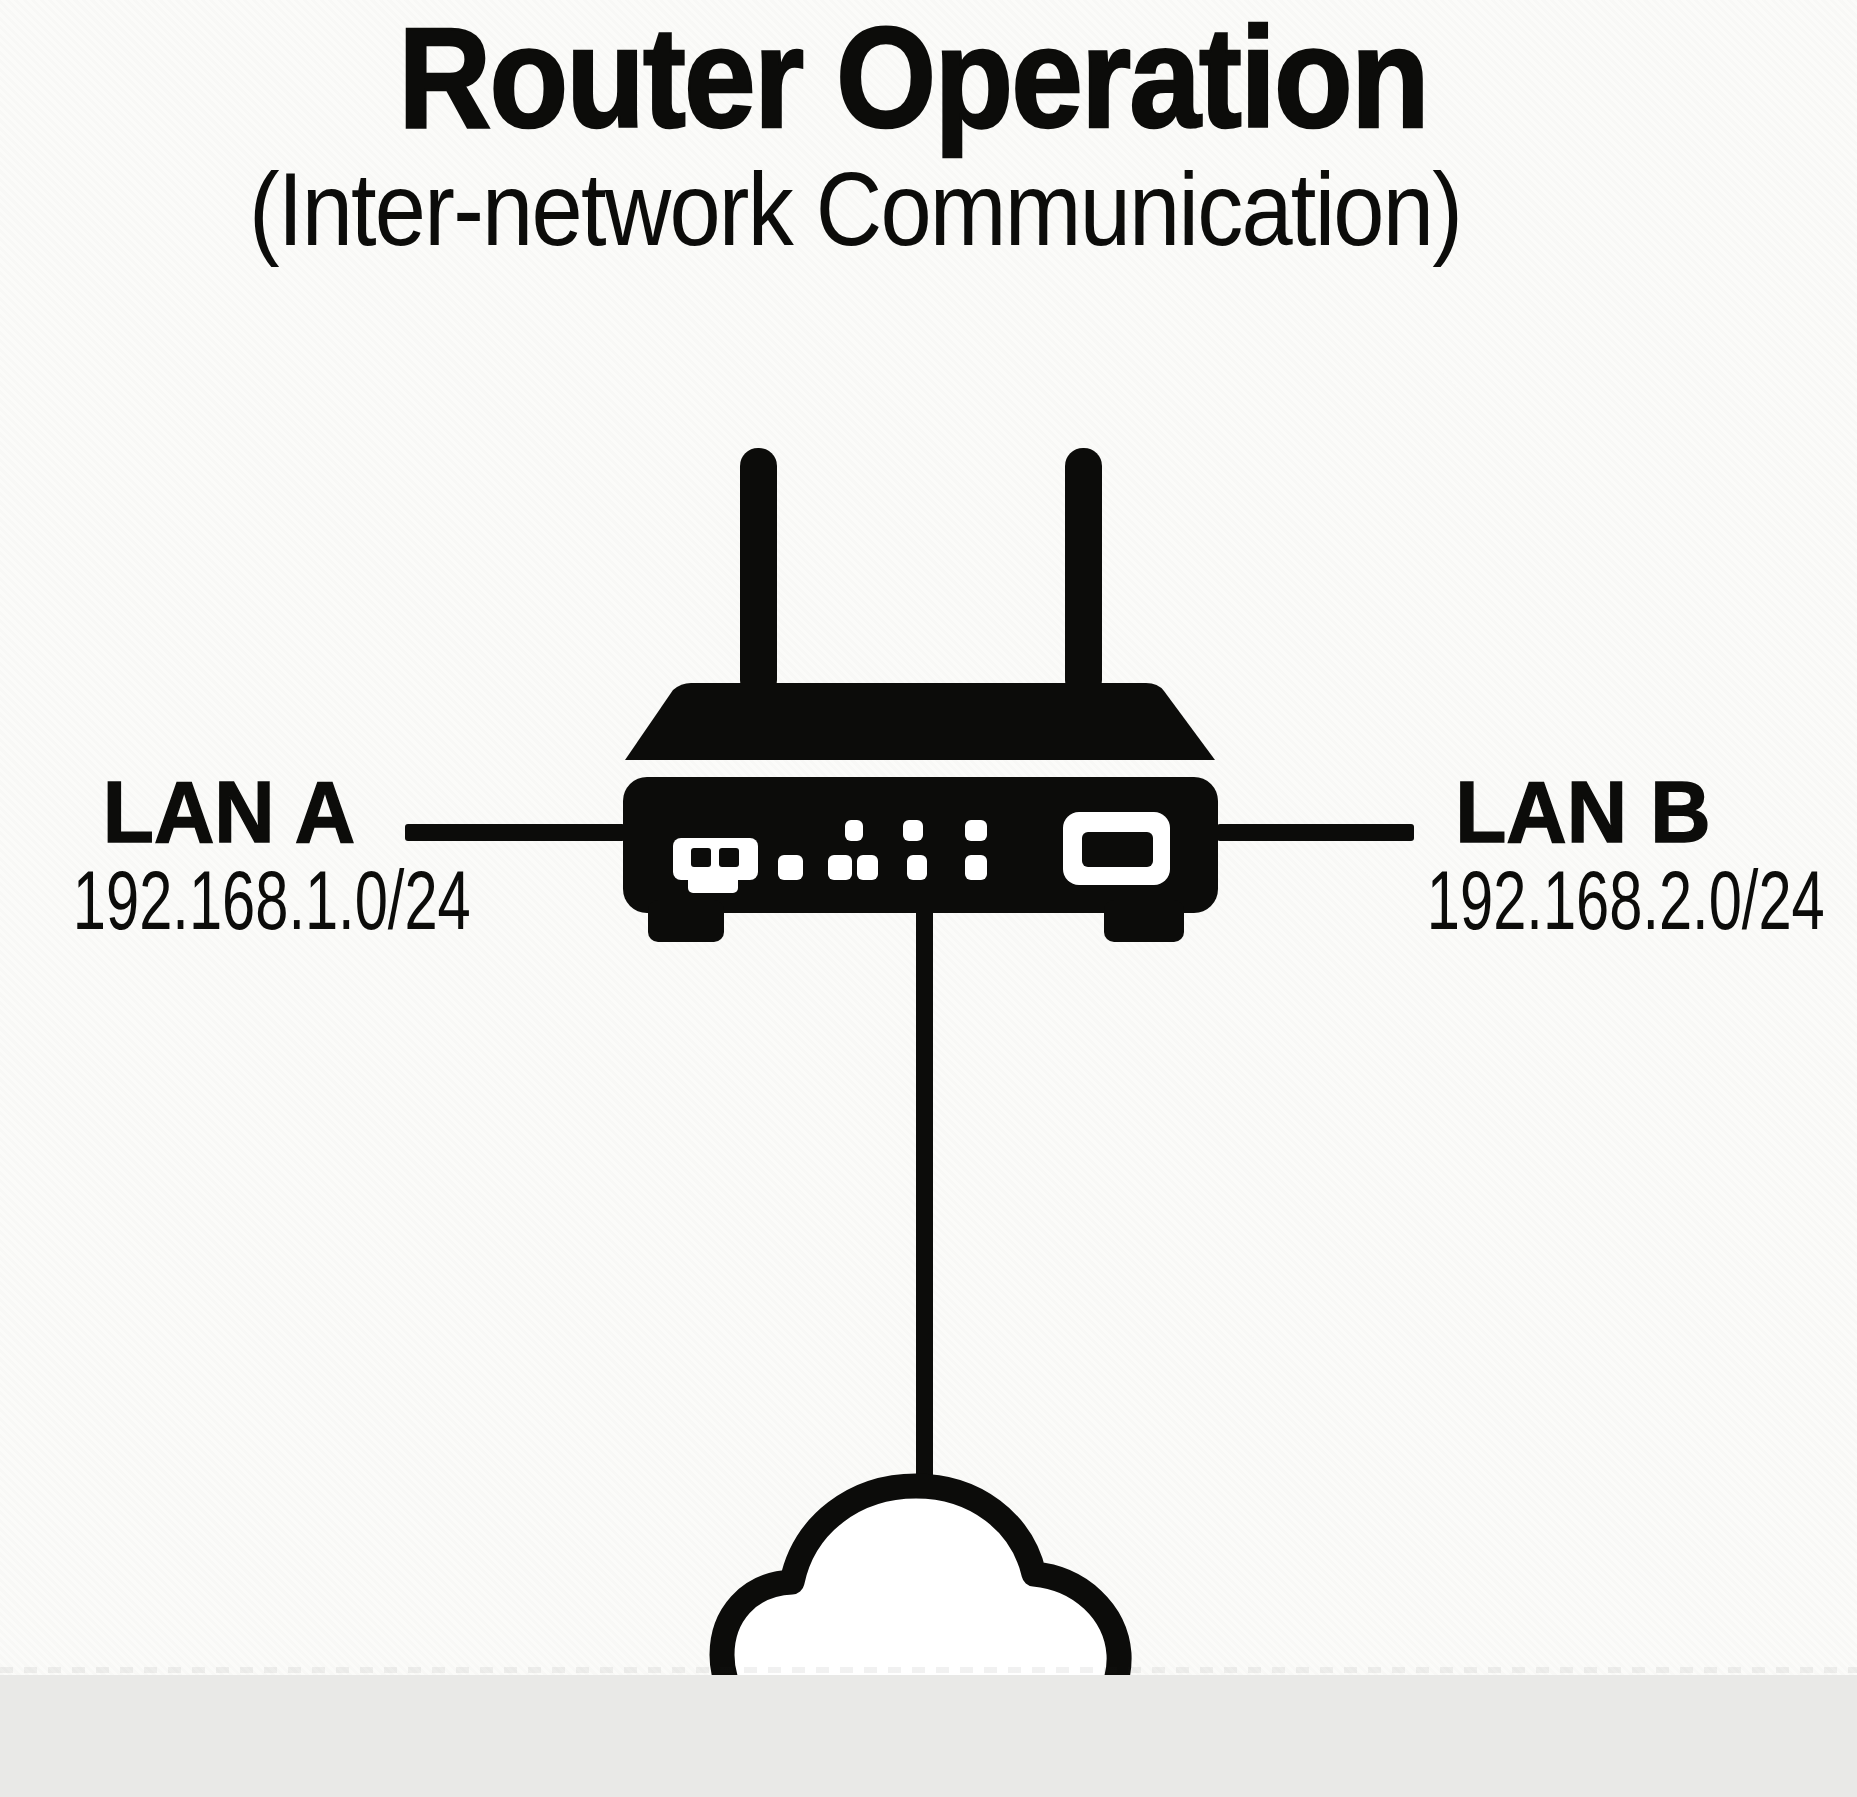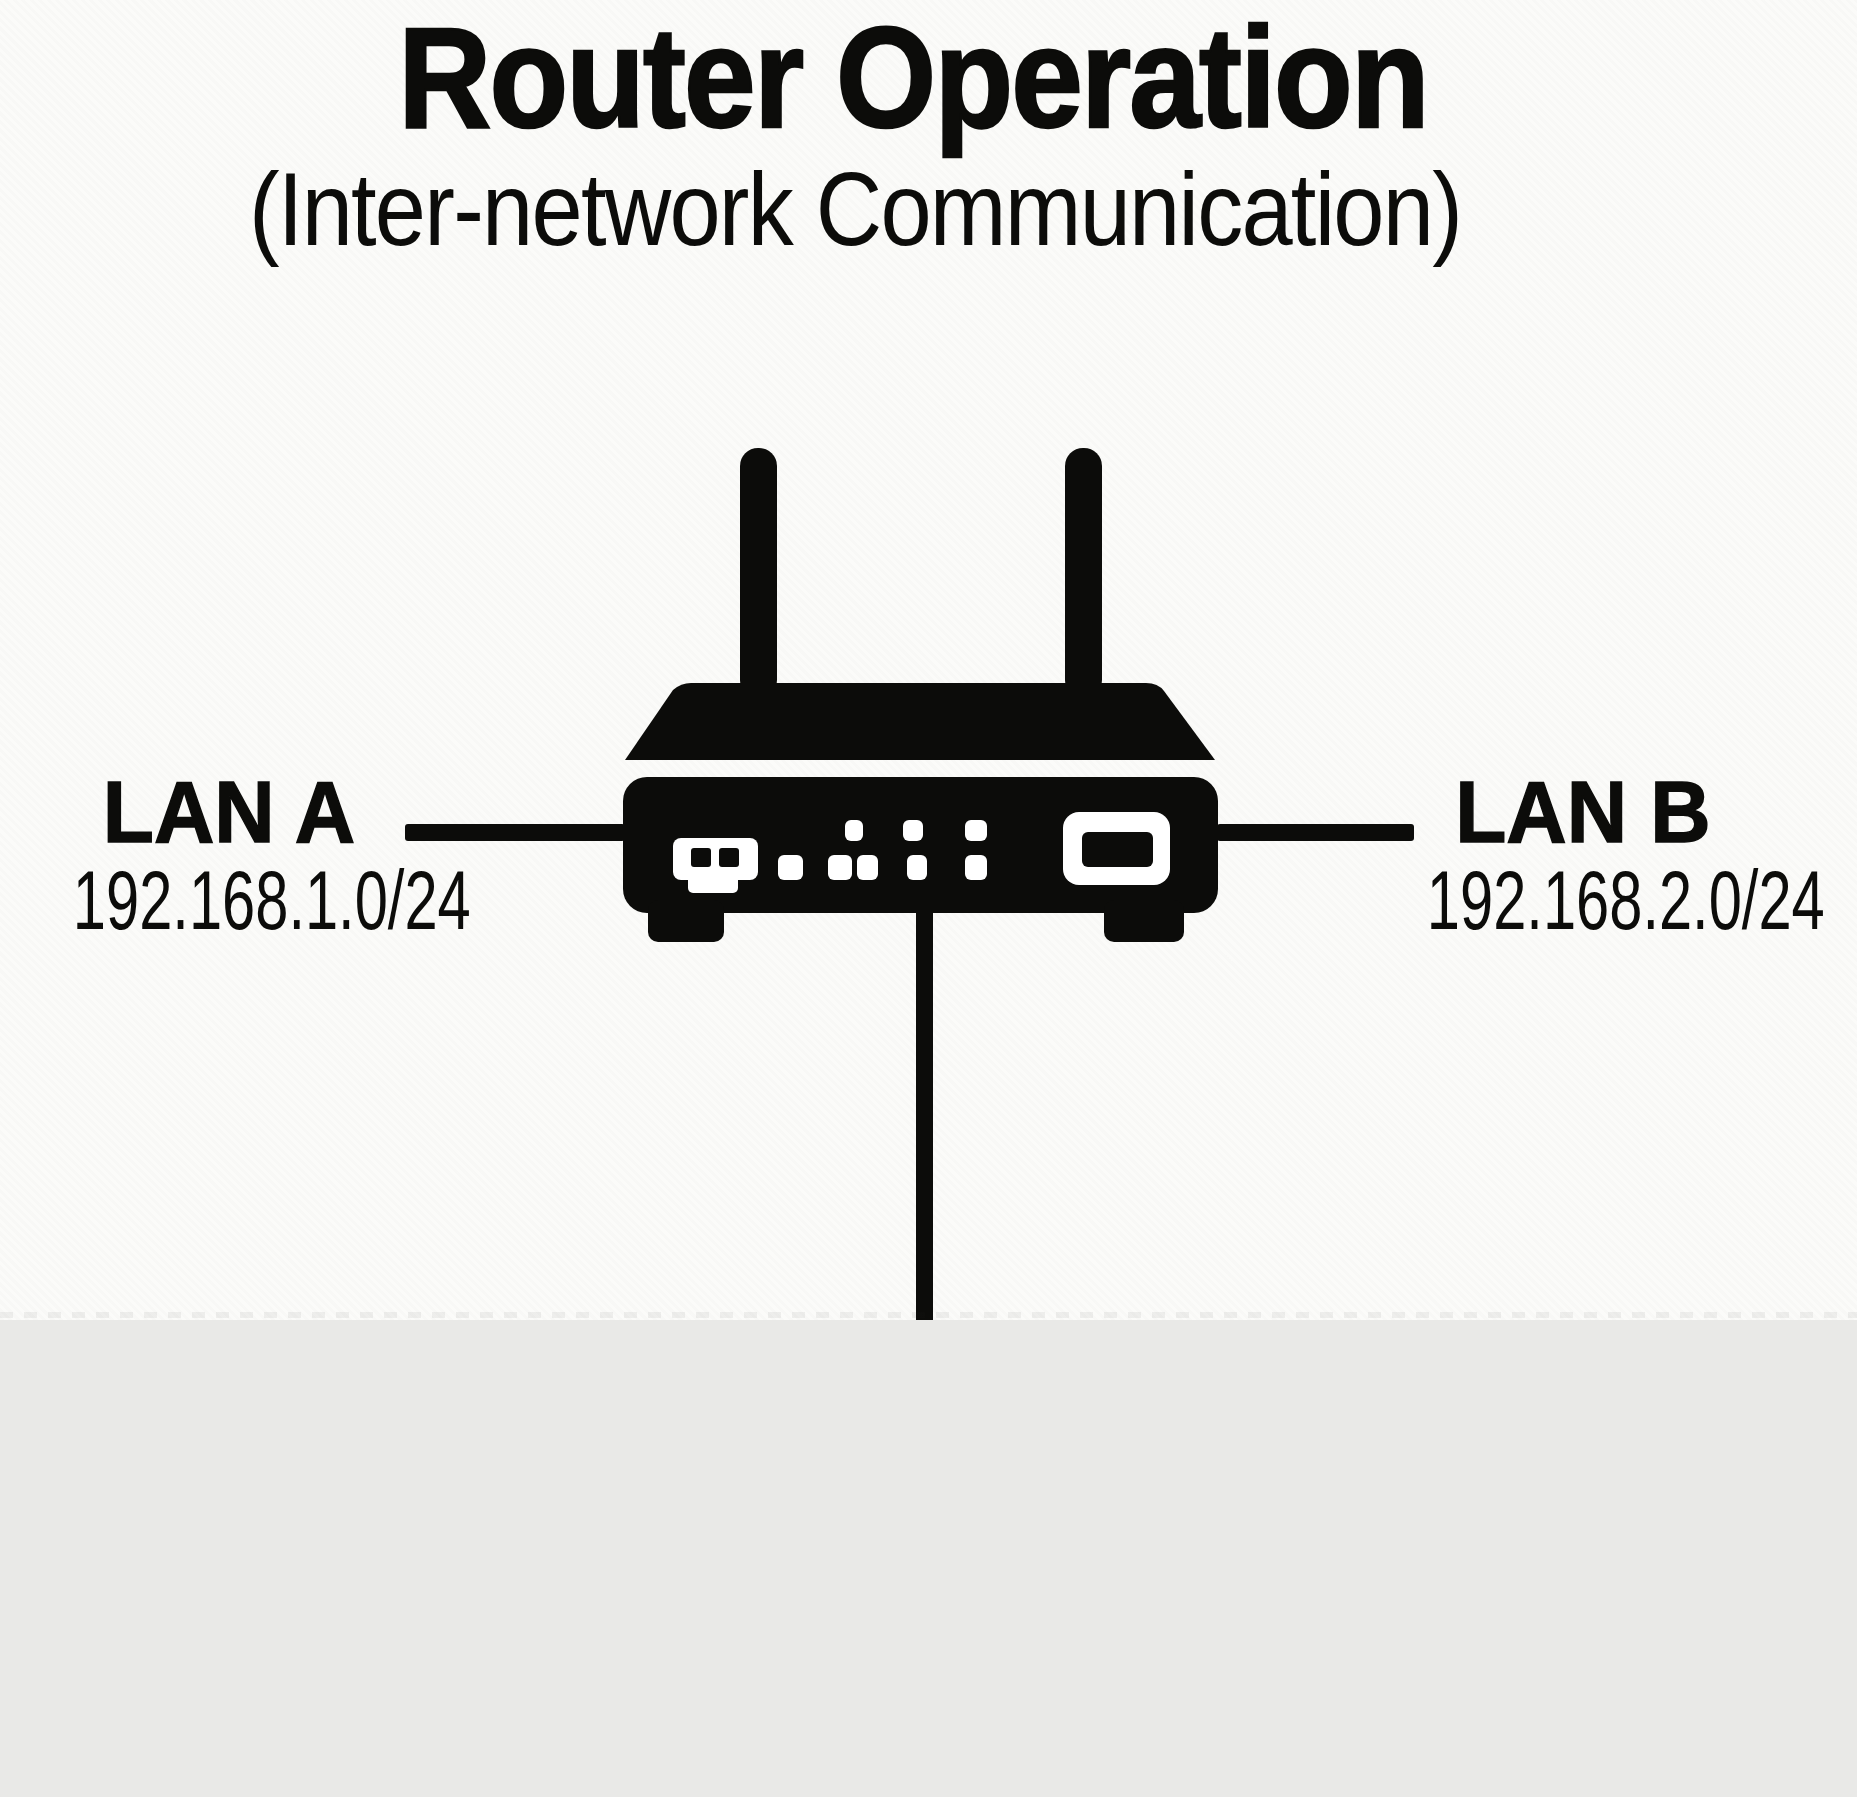--- a/index.html
+++ b/index.html
@@ -3,21 +3,21 @@
 <meta charset="utf-8">
 <style>
   :root{
     --ink:#0c0c0a;
     --background:#fbfbf9;
   }
   html,body{margin:0;padding:0;}
   body{background:#e9e9e7;font-family:"Liberation Sans","DejaVu Sans",sans-serif;}
   .page{
     position:relative;
-    width:1857px;height:1320px;
+    width:1857px;height:1675px;
     background:var(--background);
     overflow:hidden;
     color:var(--ink);
   }
   .page::before{
     content:"";position:absolute;inset:0;
     background:repeating-linear-gradient(45deg,rgba(0,0,0,0.012) 0 3px,rgba(255,255,255,0) 3px 6px);
     pointer-events:none;
   }
   .title{

